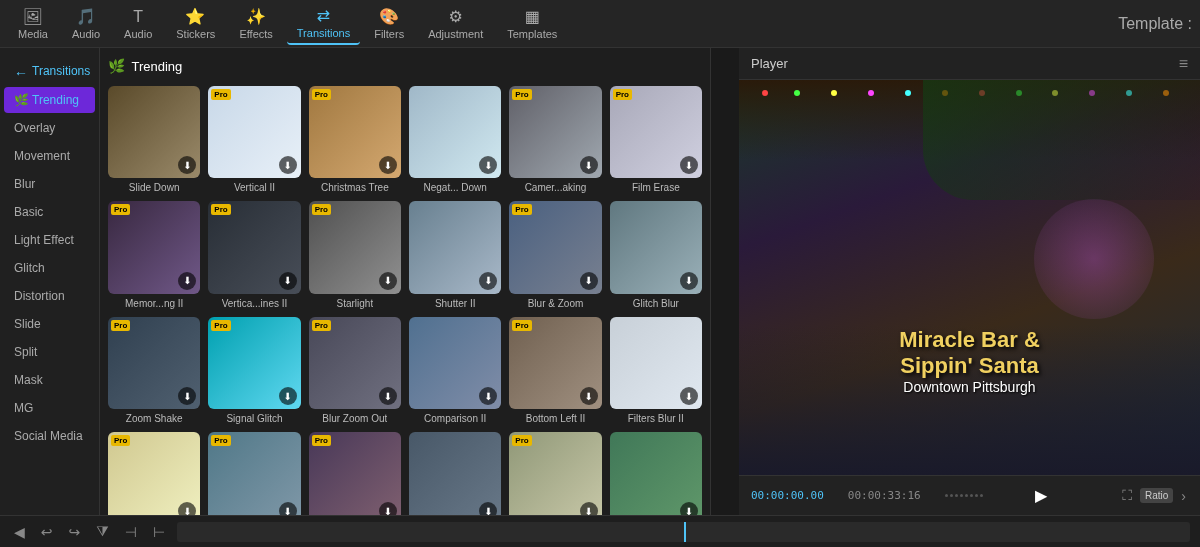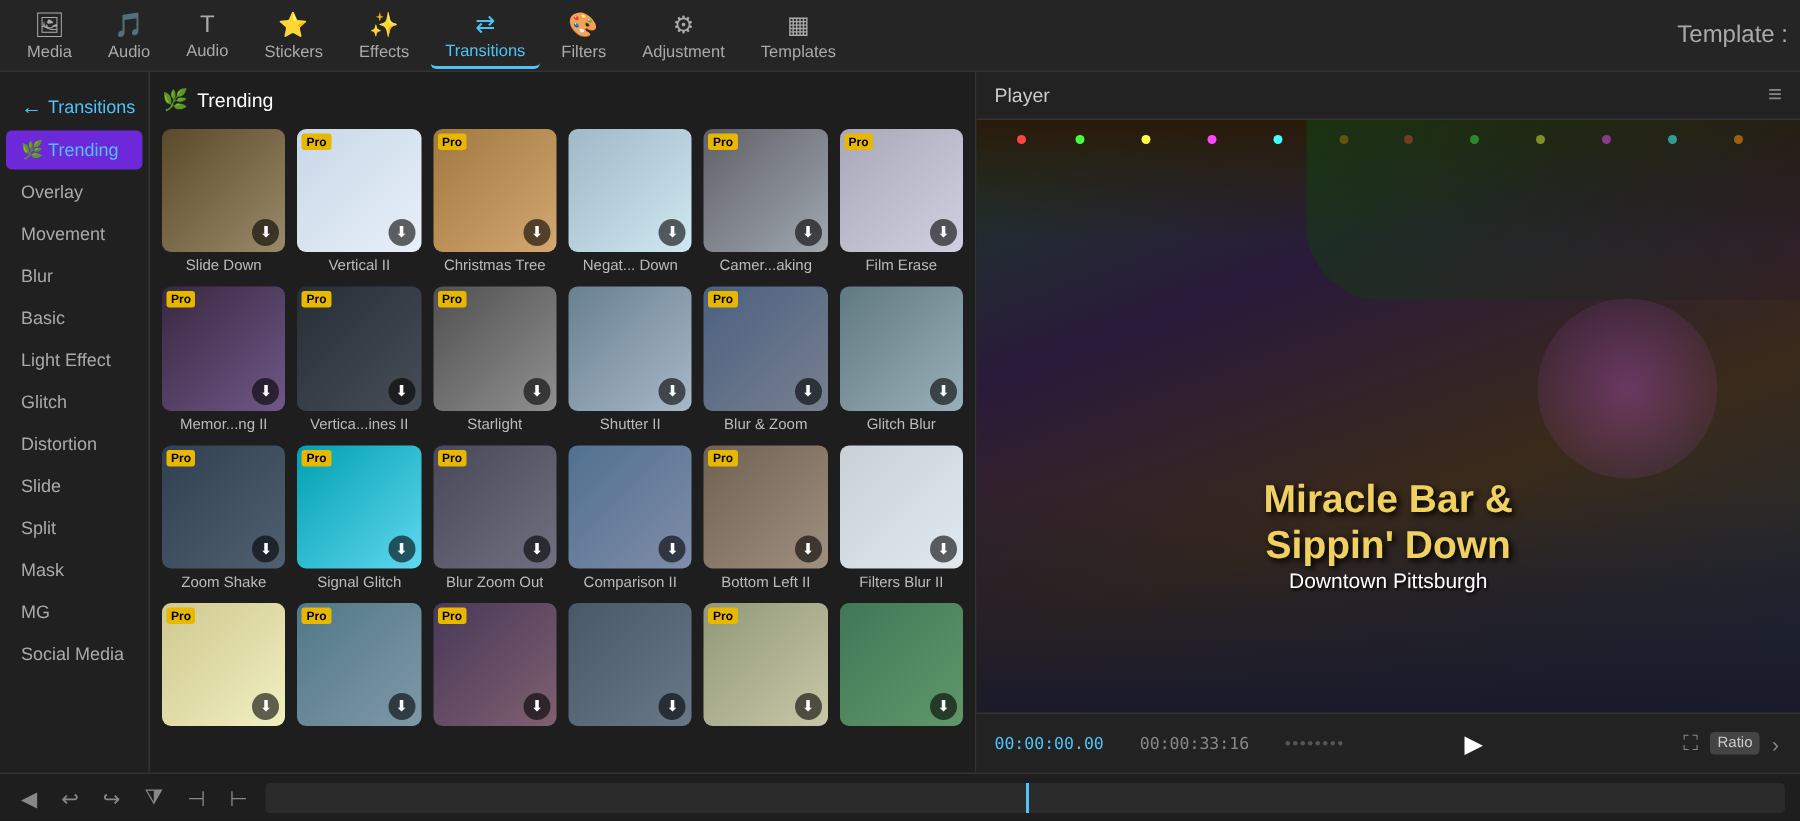--- a/index.html
+++ b/index.html
@@ -152,25 +152,26 @@
       height: 18px;
       display: flex;
       align-items: center;
       justify-content: center;
       color: #fff;
       font-size: 10px;
     }
 
     
     .player-panel {
-      width: 550px;
+      width: 490px;
       background: #1a1a1a;
       border-left: 1px solid #333;
       display: flex;
       flex-direction: column;
+      padding-left: 28px;
     }
     .player-header {
       display: flex;
       align-items: center;
       justify-content: space-between;
       padding: 6px 12px;
       background: #222;
       border-bottom: 1px solid #333;
       height: 32px;
     }
@@ -196,21 +197,21 @@
       overflow: hidden;
     }
     .video-text-overlay {
       position: absolute;
       bottom: 80px;
       left: 50%;
       transform: translateX(-50%);
       text-align: center;
     }
     .video-main-text {
-      font-size: 26px;
+      font-size: 22px;
       font-weight: bold;
       color: #f0d060;
       text-shadow: 2px 2px 4px #000;
       white-space: nowrap;
     }
     .video-sub-text {
       font-size: 14px;
       color: #fff;
       text-shadow: 1px 1px 2px #000;
     }
@@ -589,21 +590,21 @@
         </div>
 
         <div style="position:absolute;top:0;right:0;width:60%;height:120px;background:linear-gradient(135deg,rgba(20,60,20,0.7),rgba(40,20,40,0.3));border-radius:0 0 0 50px;"></div>
 
         <div class="crowd-area"></div>
 
         <div style="position:absolute;top:30%;right:10%;width:120px;height:120px;background:radial-gradient(circle,rgba(180,80,200,0.4),transparent);border-radius:50%;"></div>
 
         <div class="video-text-overlay">
           <div class="video-main-text">Miracle Bar &amp;</div>
-          <div class="video-main-text">Sippin' Down</div>
+          <div class="video-main-text">Sippin' Santa</div>
           <div class="video-sub-text">Downtown Pittsburgh</div>
         </div>
       </div>
     </div>
     <div class="player-controls">
       <span class="time-display">00:00:00.00</span>
       <span class="time-total">00:00:33:16</span>
       <div class="progress-dots">
         <span class="progress-dot"></span>
         <span class="progress-dot"></span>

